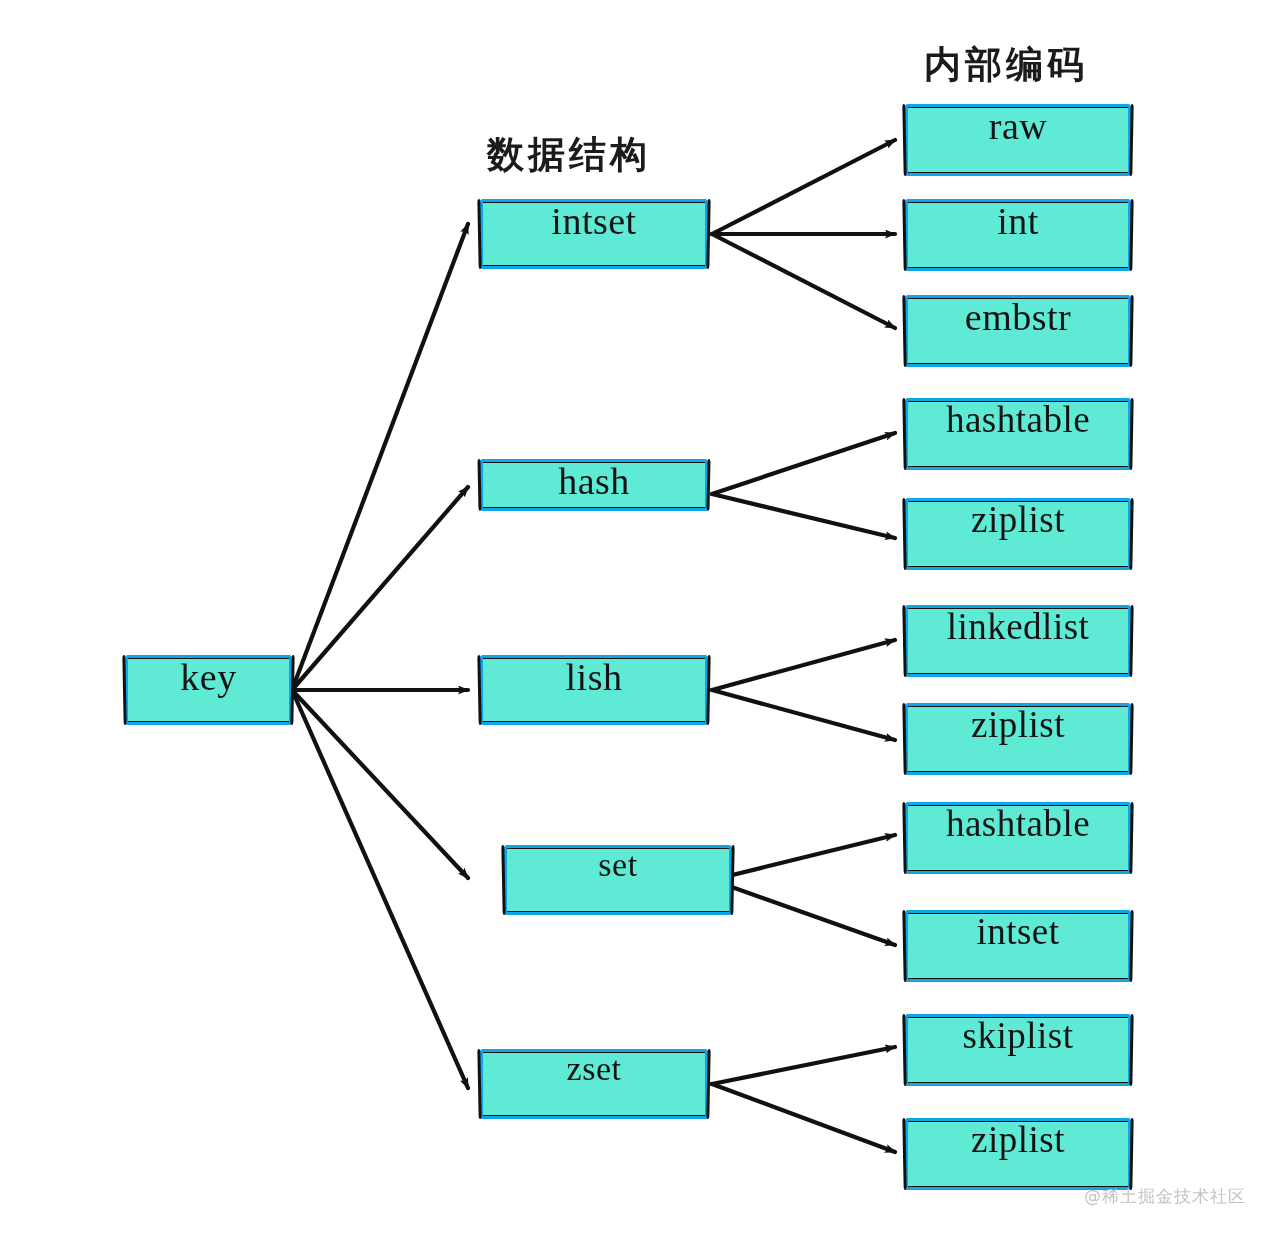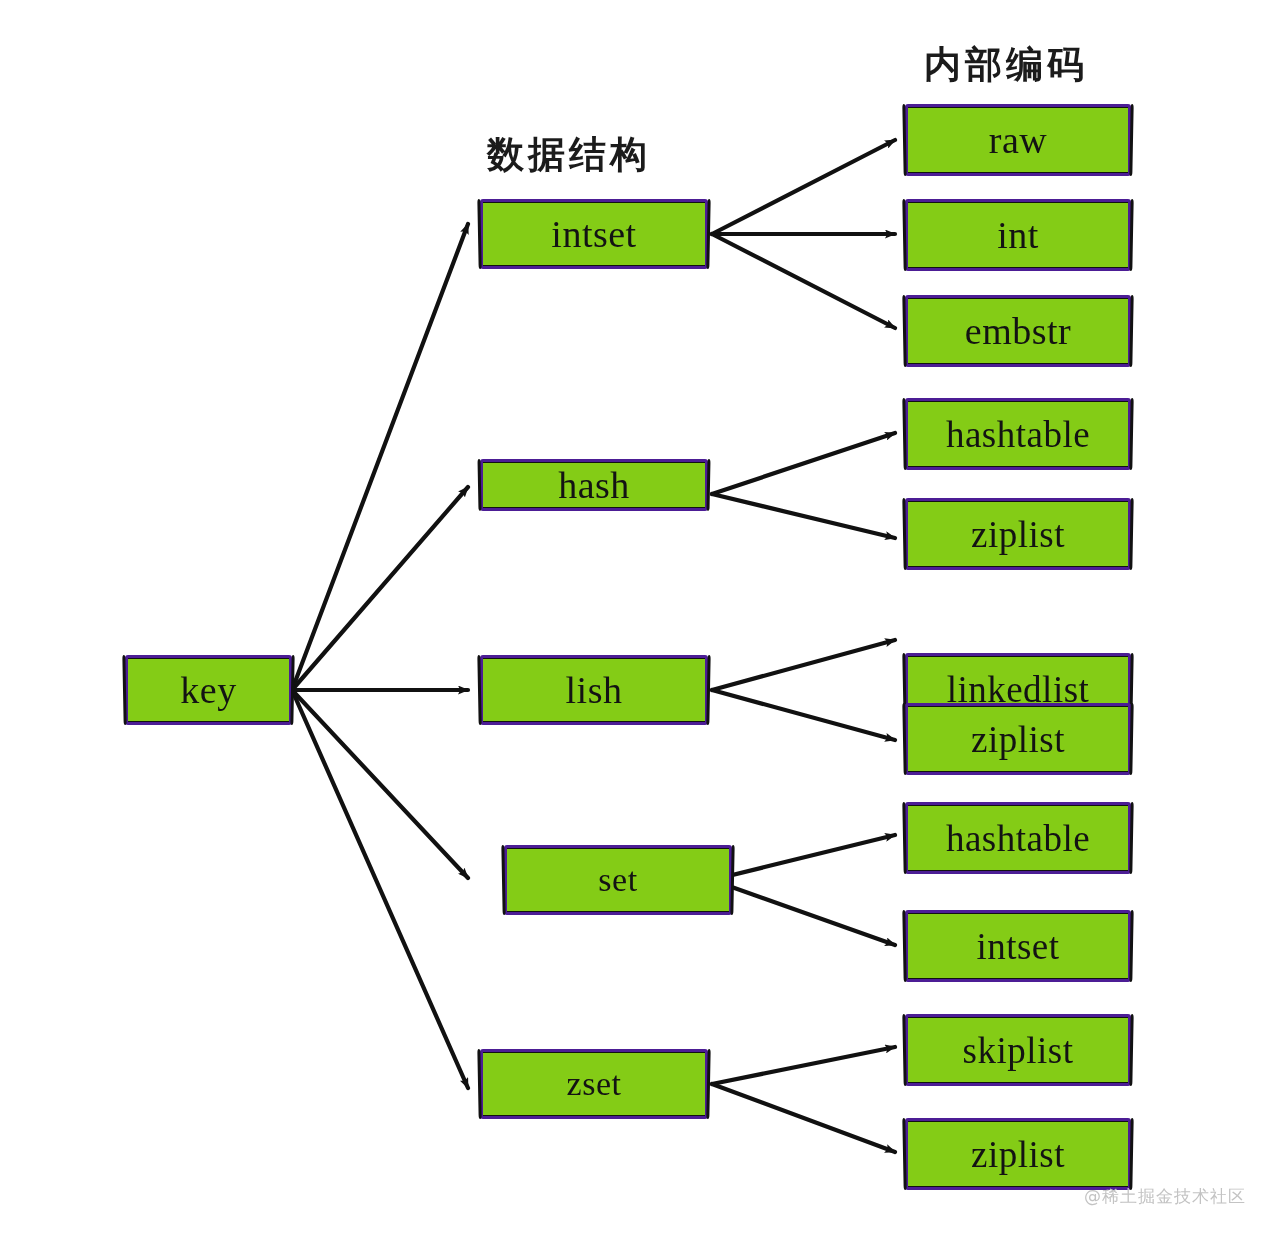--- a/index.html
+++ b/index.html
@@ -23,25 +23,24 @@
   svg.edges {
     position: absolute;
     left: 0; top: 0;
     width: 1280px;
     height: 1236px;
     pointer-events: none;
   }
   .node {
     position: absolute;
     box-sizing: border-box;
-    background: #84cc16;
-    border: 3px solid #4c1d95;
+    background: #5eead4;
+    border: 3px solid #0ea5e9;
     border-radius: 3px;
     display: flex;
-    align-items: center;
     justify-content: center;
     font-family: "Liberation Serif", serif;
     color: #131313;
     letter-spacing: 0.5px;
     
     box-shadow:
       0 2px 0 -1px #111111 inset,
       0 -2px 0 -1px #111111 inset;
   }
   .node .node-label {
@@ -162,21 +161,21 @@
   </div>
 
   <div class="node" style="left:905px; top:398px; width:226px; height:72px;">
     <span class="node-label" style="font-size:37px;">hashtable</span>
   </div>
 
   <div class="node" style="left:905px; top:498px; width:226px; height:72px;">
     <span class="node-label" style="font-size:37px;">ziplist</span>
   </div>
 
-  <div class="node" style="left:905px; top:605px; width:226px; height:72px;margin-top:48px;">
+  <div class="node" style="left:905px; top:605px; width:226px; height:72px;">
     <span class="node-label" style="font-size:37px;">linkedlist</span>
   </div>
 
   <div class="node" style="left:905px; top:703px; width:226px; height:72px;">
     <span class="node-label" style="font-size:37px;">ziplist</span>
   </div>
 
   <div class="node" style="left:905px; top:802px; width:226px; height:72px;">
     <span class="node-label" style="font-size:37px;">hashtable</span>
   </div>

